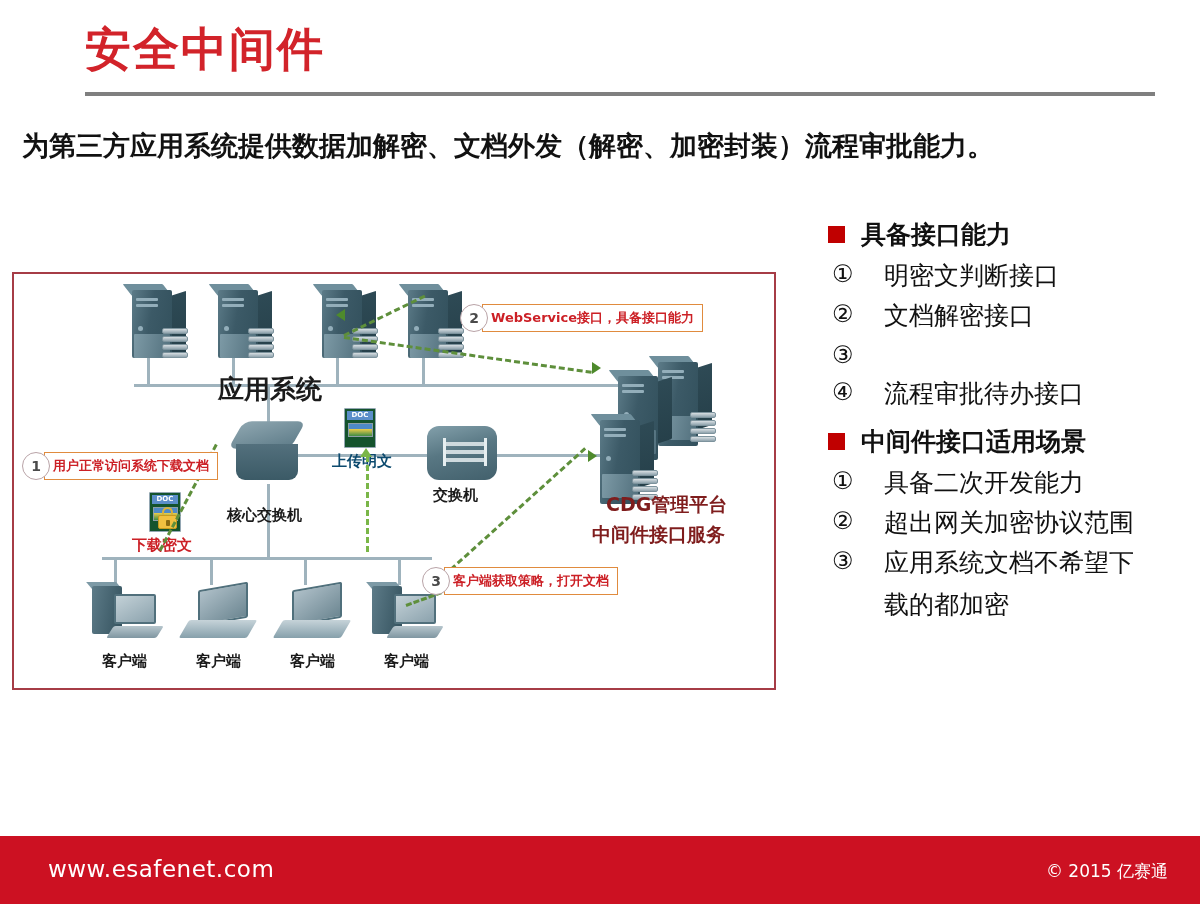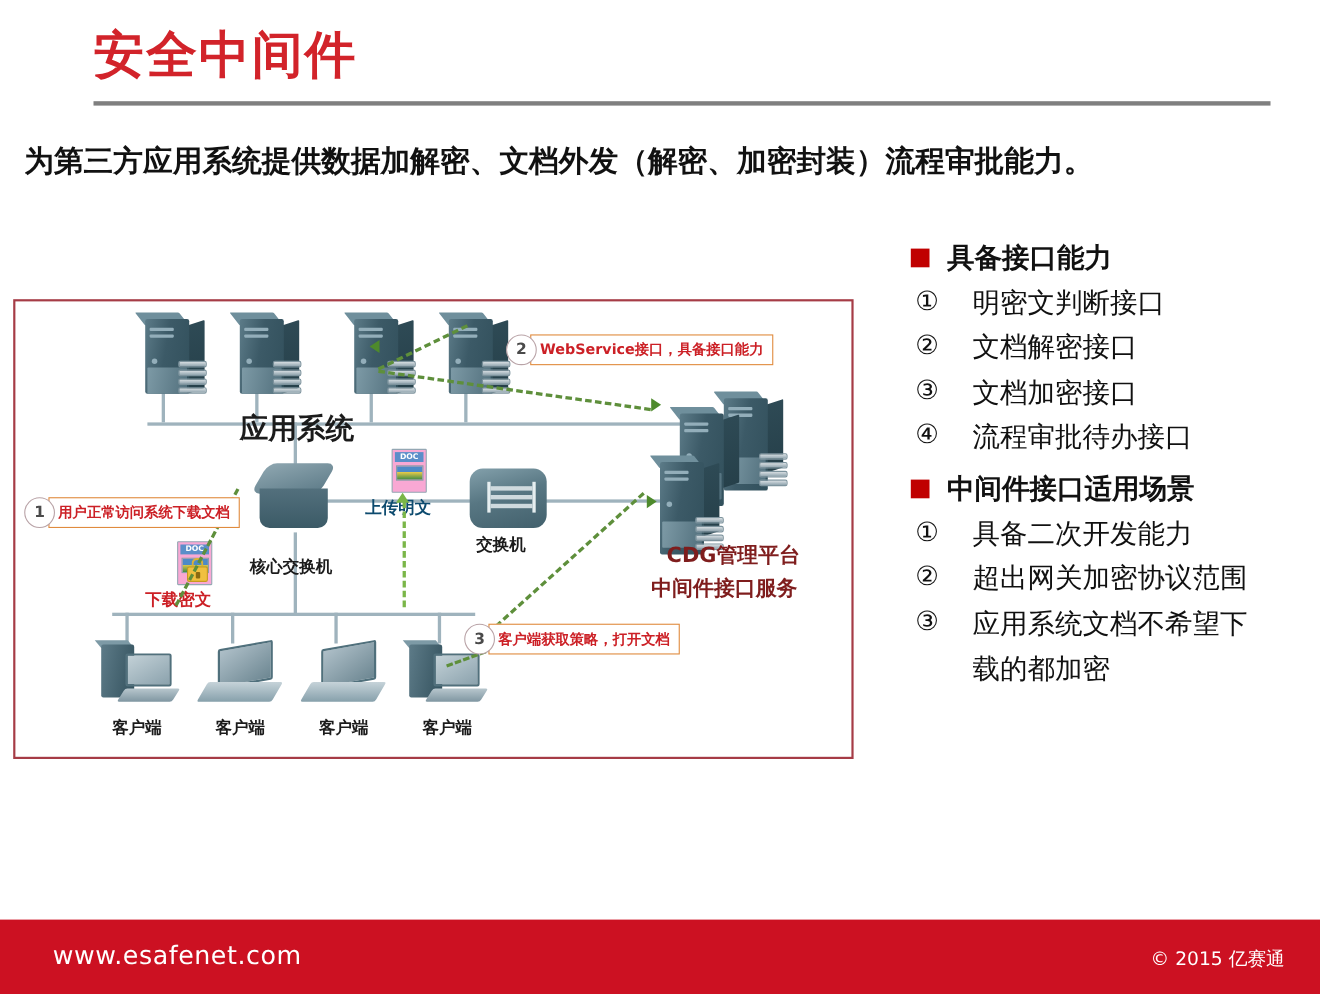--- a/index.html
+++ b/index.html
@@ -136,22 +136,22 @@
     transform: skewY(-10deg);
   }
   .lap .deck {
     position: absolute; left: 0; top: 34px; width: 68px; height: 18px;
     background: linear-gradient(180deg,#c6d3d9,#86a0ab);
     transform: skewX(-30deg); border-radius: 2px;
   }
 
   
   .doc {
-    position: absolute; width: 32px; height: 40px; background: #f9a8d4;
-    border: 1px solid #94a7b3; border-radius: 1px; margin-left: 12px;
+    position: absolute; width: 32px; height: 40px; background: #14532d;
+    border: 1px solid #94a7b3; border-radius: 1px;
   }
   .doc .hdr {
     position: absolute; left: 2px; top: 2px; width: 26px; height: 9px;
     background: #5b8ec9; color: #fff; font-size: 7px; font-weight: bold;
     text-align: center; line-height: 9px; letter-spacing: 0px;
   }
   .doc .pic {
     position: absolute; left: 3px; top: 14px; width: 25px; height: 14px;
     background: linear-gradient(180deg,#4e8ac7 45%, #e3c94a 45%, #3f8b46 100%);
     border: 1px solid #8c9ea8;
@@ -453,21 +453,20 @@
     <div class="litem">
       <span class="idx">①</span>
       <span class="txt">明密文判断接口</span>
     </div>
     <div class="litem">
       <span class="idx">②</span>
       <span class="txt">文档解密接口</span>
     </div>
     <div class="litem">
       <span class="idx">③</span>
-      <span class="txt">文档加密接口</span>
     </div>
     <div class="litem">
       <span class="idx">④</span>
       <span class="txt">流程审批待办接口</span>
     </div>
 
     <div class="sec-head" style="margin-top:16px;">
       <span class="sq"></span>
       <span class="txt">中间件接口适用场景</span>
     </div>

